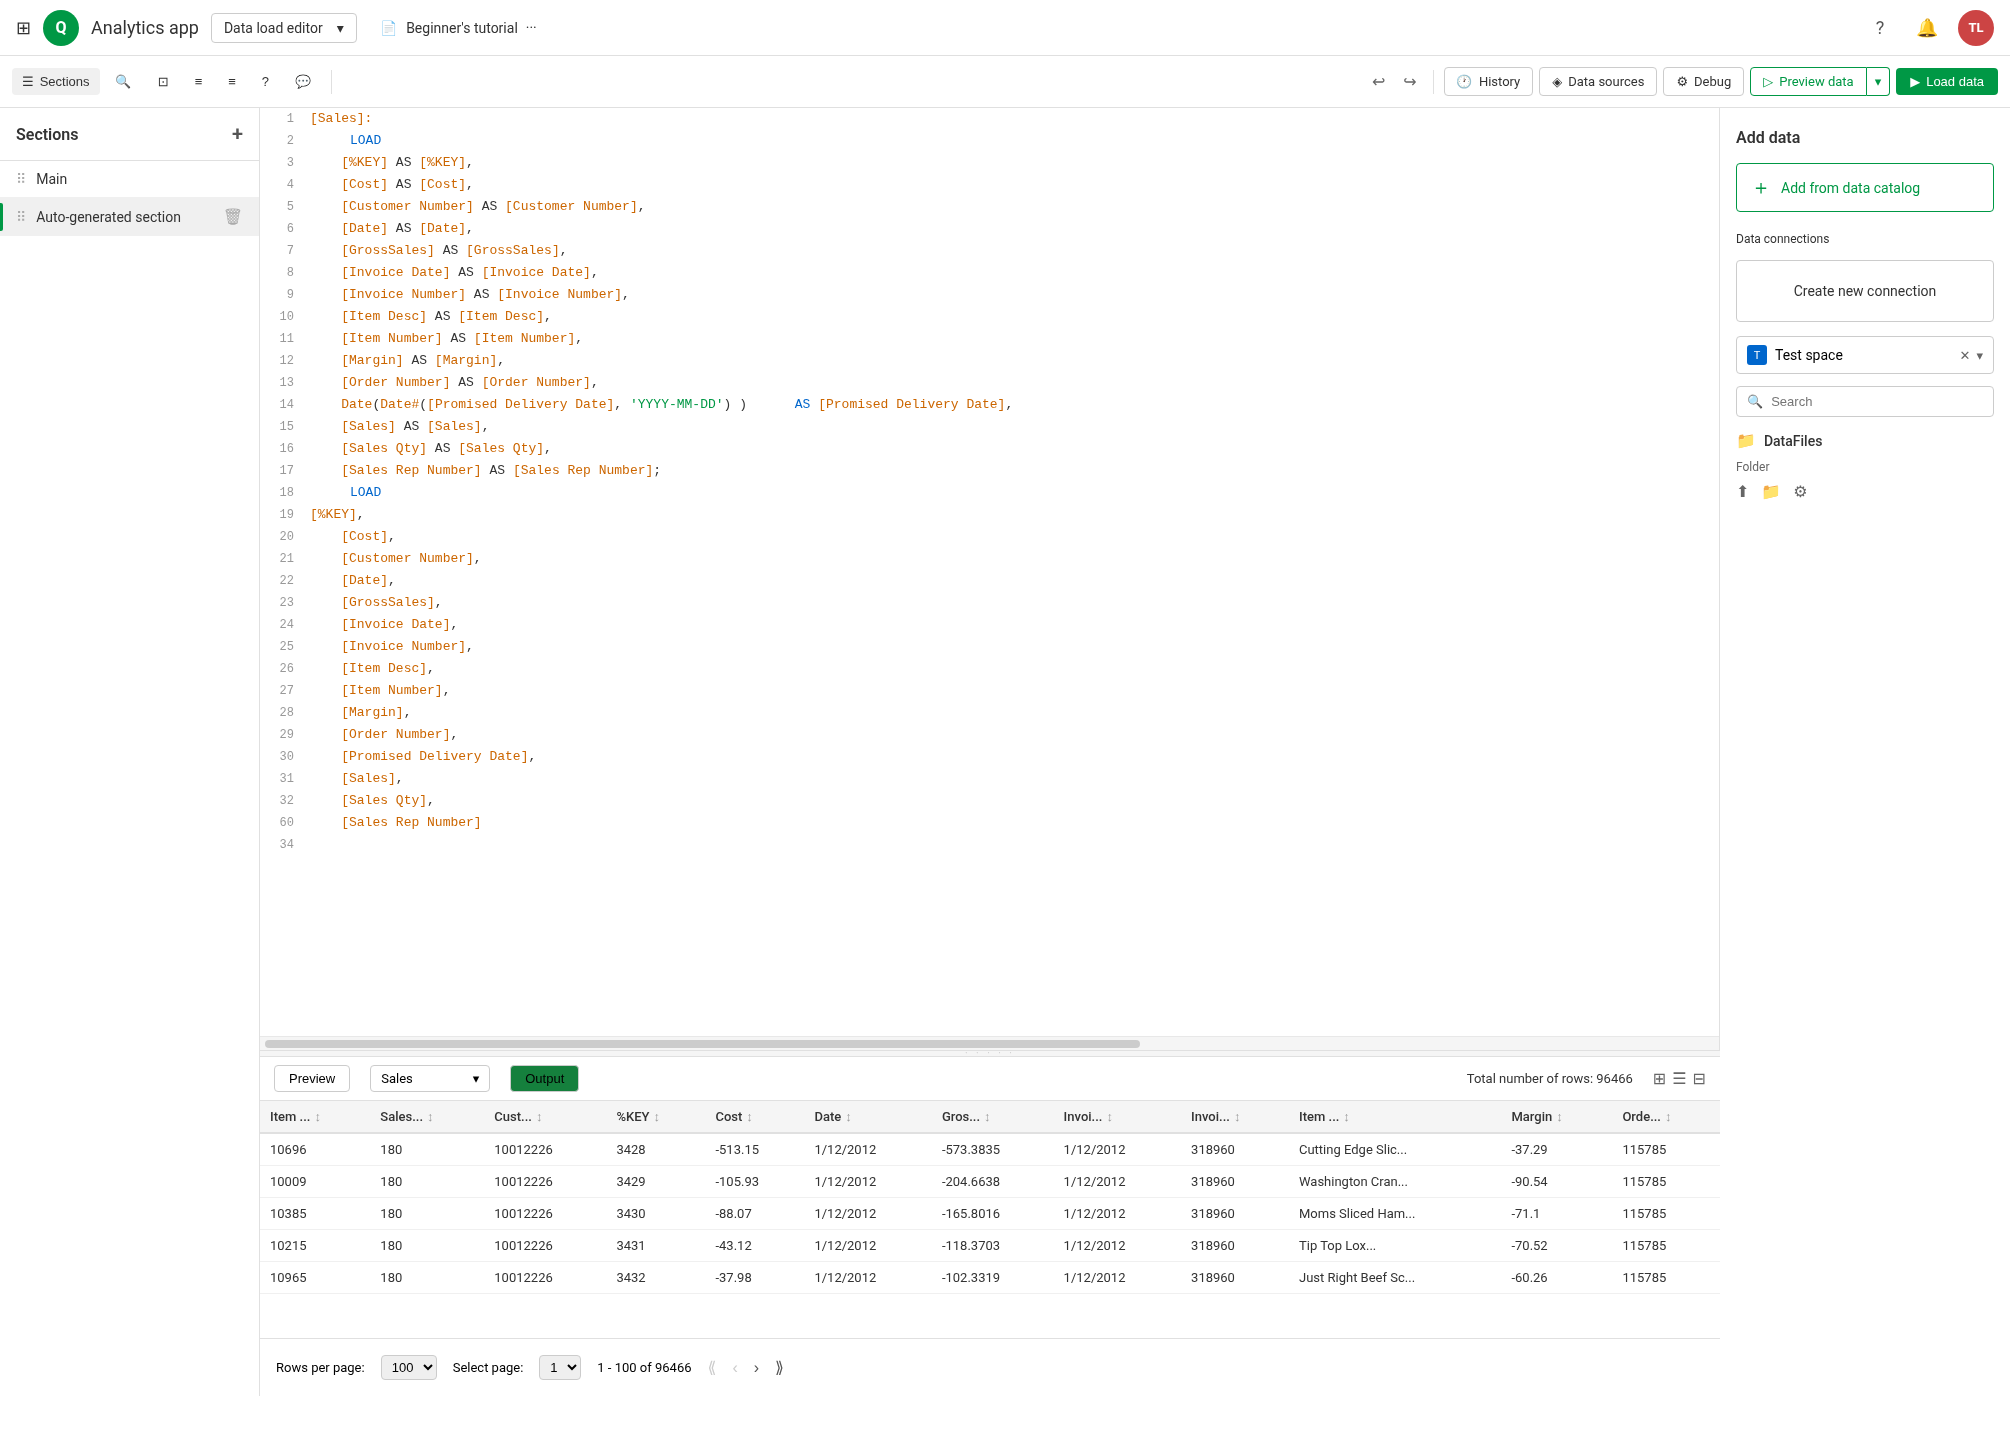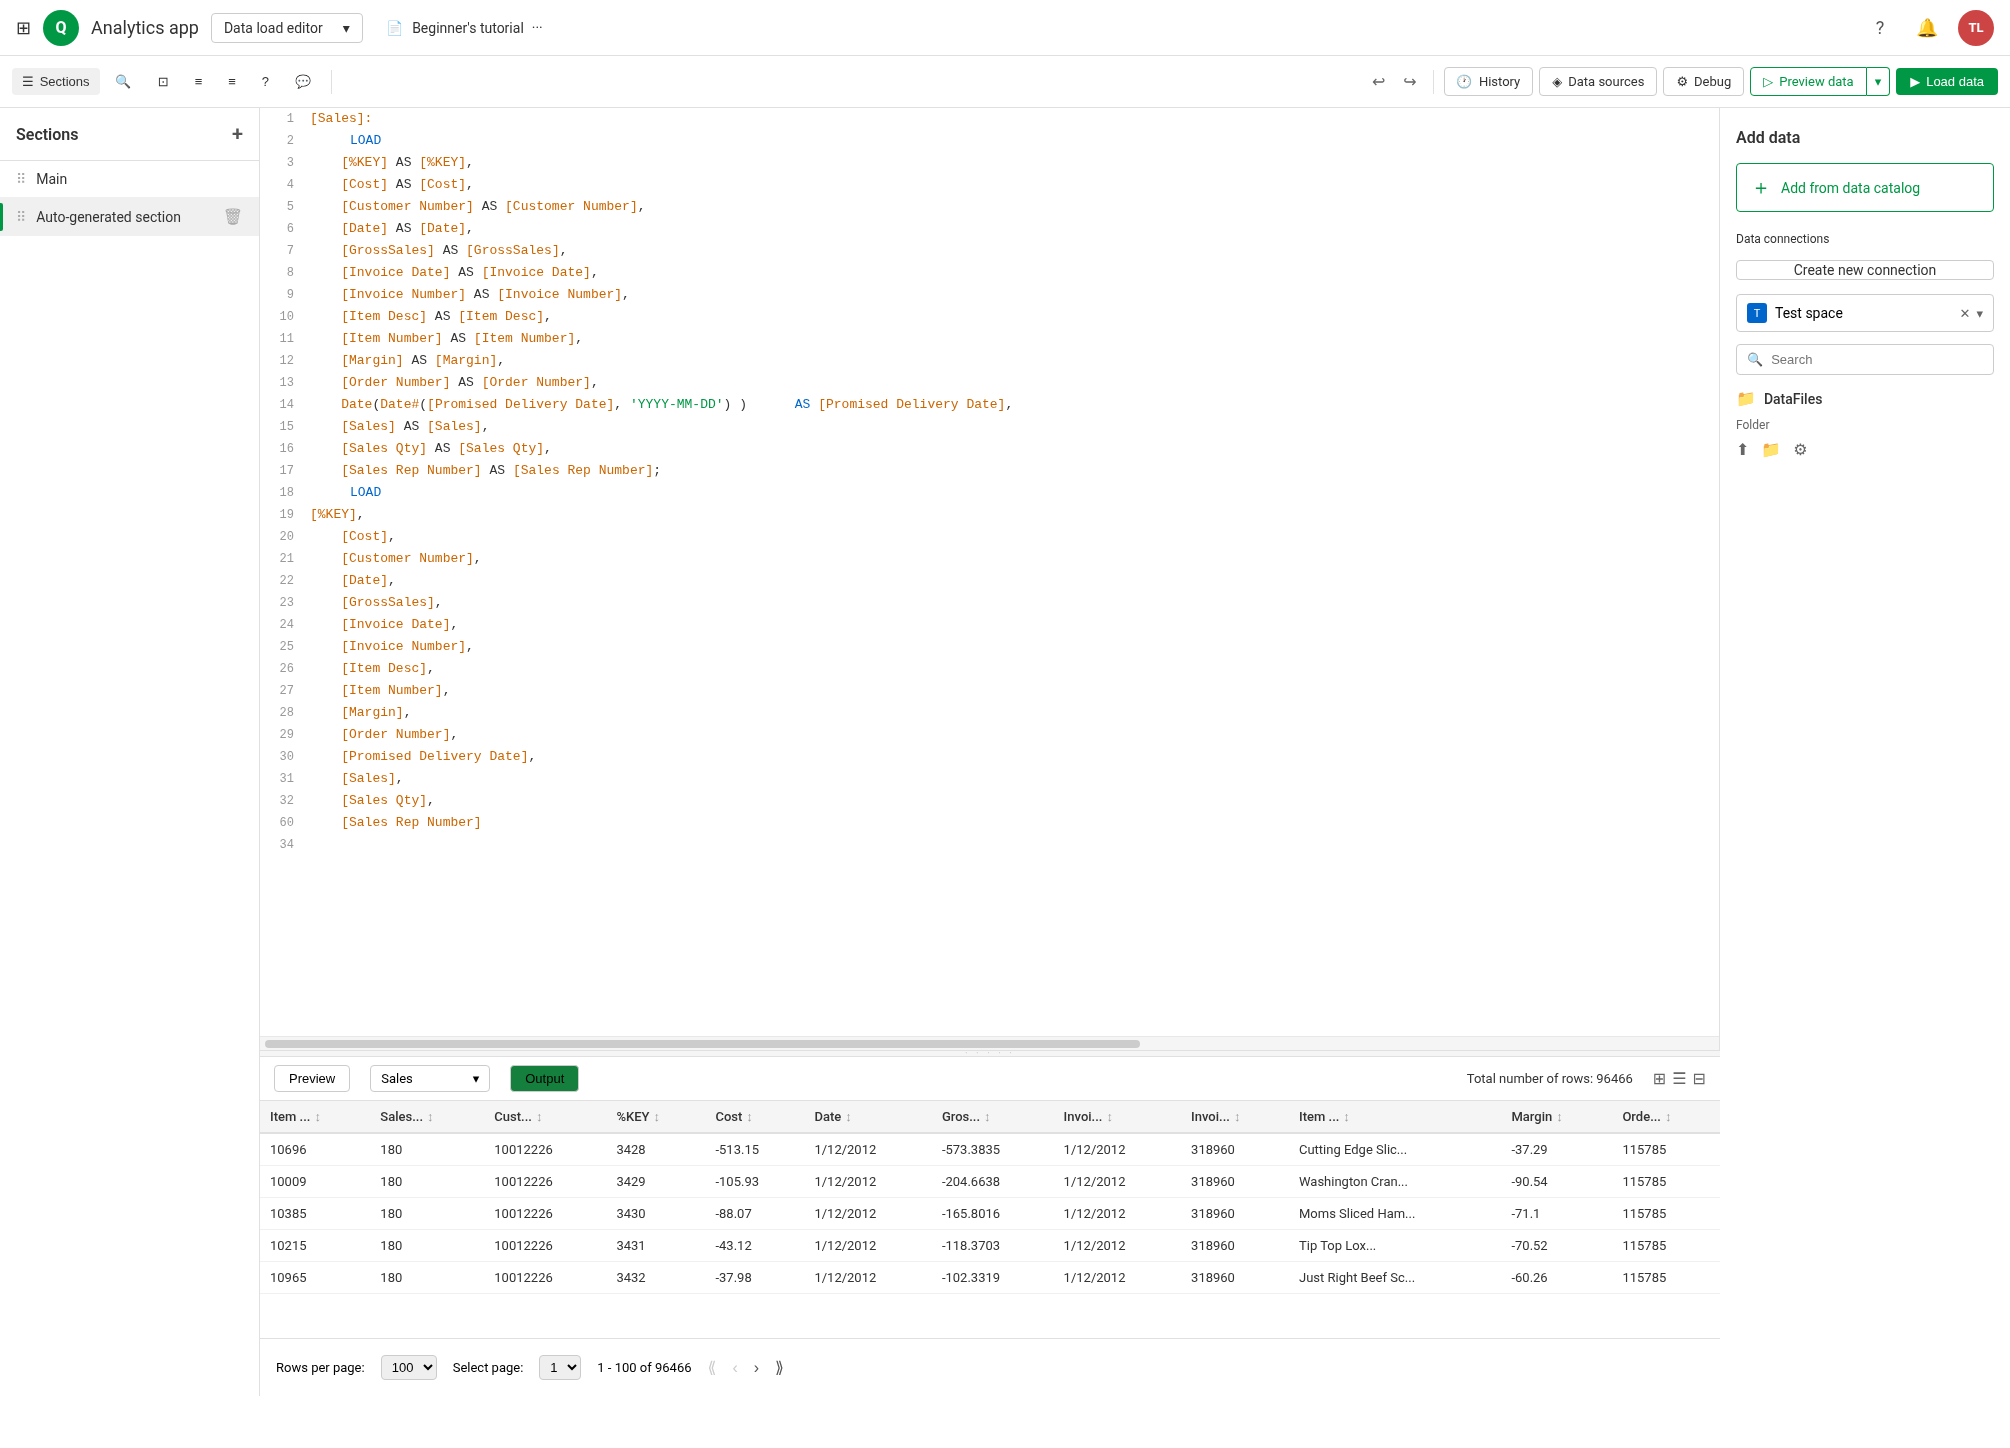--- a/index.html
+++ b/index.html
@@ -13,21 +13,21 @@
     }
     .nav-grid-icon { color: #333; font-size: 18px; cursor: pointer; }
     .qlik-logo { display: flex; align-items: center; gap: 6px; }
     .qlik-logo-circle {
       width: 36px; height: 36px; border-radius: 50%;
       background: #009845; display: flex; align-items: center; justify-content: center;
       color: white; font-weight: bold; font-size: 16px;
     }
     .app-name { font-size: 18px; color: #333; font-weight: 400; }
     .editor-dropdown {
-      display: flex; align-items: center; gap: 20px;
+      display: flex; align-items: center; gap: 14px;
       border: 1px solid #ccc; border-radius: 4px;
       padding: 6px 12px; cursor: pointer; font-size: 14px; color: #333;
     }
     .tutorial-btn {
       display: flex; align-items: center; gap: 8px;
       padding: 6px 12px; cursor: pointer; font-size: 14px; color: #333;
     }
     .nav-spacer { flex: 1; }
     .nav-icon-btn { width: 36px; height: 36px; display: flex; align-items: center; justify-content: center; cursor: pointer; color: #555; font-size: 18px; }
     .avatar { width: 36px; height: 36px; border-radius: 50%; background: #c44; color: white; display: flex; align-items: center; justify-content: center; font-size: 13px; font-weight: bold; }
@@ -137,21 +137,21 @@
     .panel-section-title { font-size: 16px; font-weight: 600; color: #333; margin-bottom: 16px; }
     .add-catalog-btn {
       display: flex; align-items: center; gap: 10px;
       padding: 10px 14px; border: 1px solid #009845; border-radius: 4px;
       cursor: pointer; font-size: 14px; color: #009845; margin-bottom: 20px;
     }
     .add-catalog-icon { font-size: 20px; color: #009845; }
     .data-connections-title { font-size: 12px; font-weight: 400; color: #333; margin-bottom: 14px; }
     .create-conn-btn {
       display: flex; align-items: center; justify-content: center;
-      padding: 1px; border: 1px solid #ccc; border-radius: 4px;
+      padding: 22px; border: 1px solid #ccc; border-radius: 4px;
       cursor: pointer; font-size: 14px; color: #333; margin-bottom: 14px; width: 100%;
     }
     .space-selector {
       display: flex; align-items: center; justify-content: space-between;
       border: 1px solid #ccc; border-radius: 4px; padding: 8px 10px; margin-bottom: 12px;
     }
     .space-icon { width: 20px; height: 20px; background: #0066cc; border-radius: 3px; display: flex; align-items: center; justify-content: center; color: white; font-size: 11px; }
     .space-label { flex: 1; margin-left: 8px; font-size: 14px; }
     .space-actions { display: flex; gap: 6px; color: #666; }
     .search-box {

